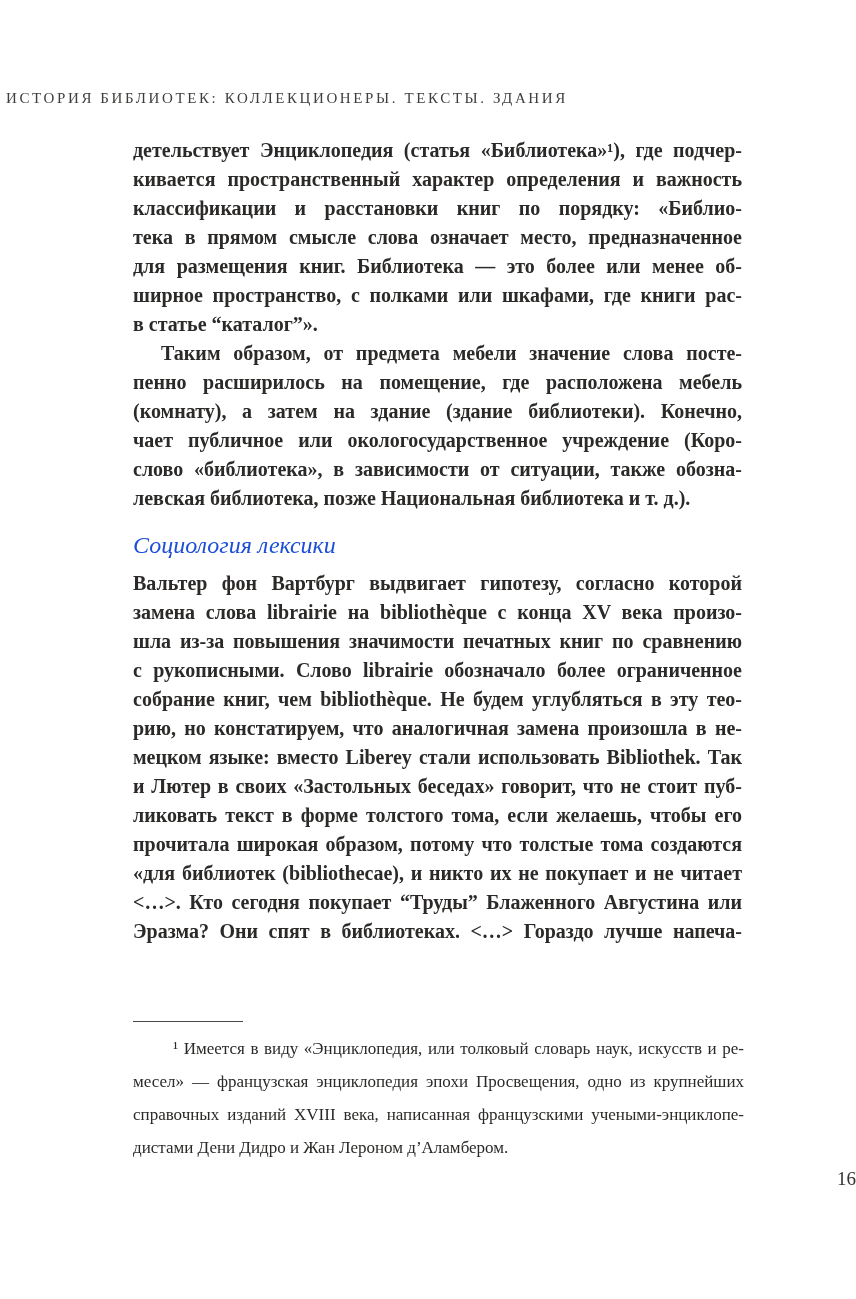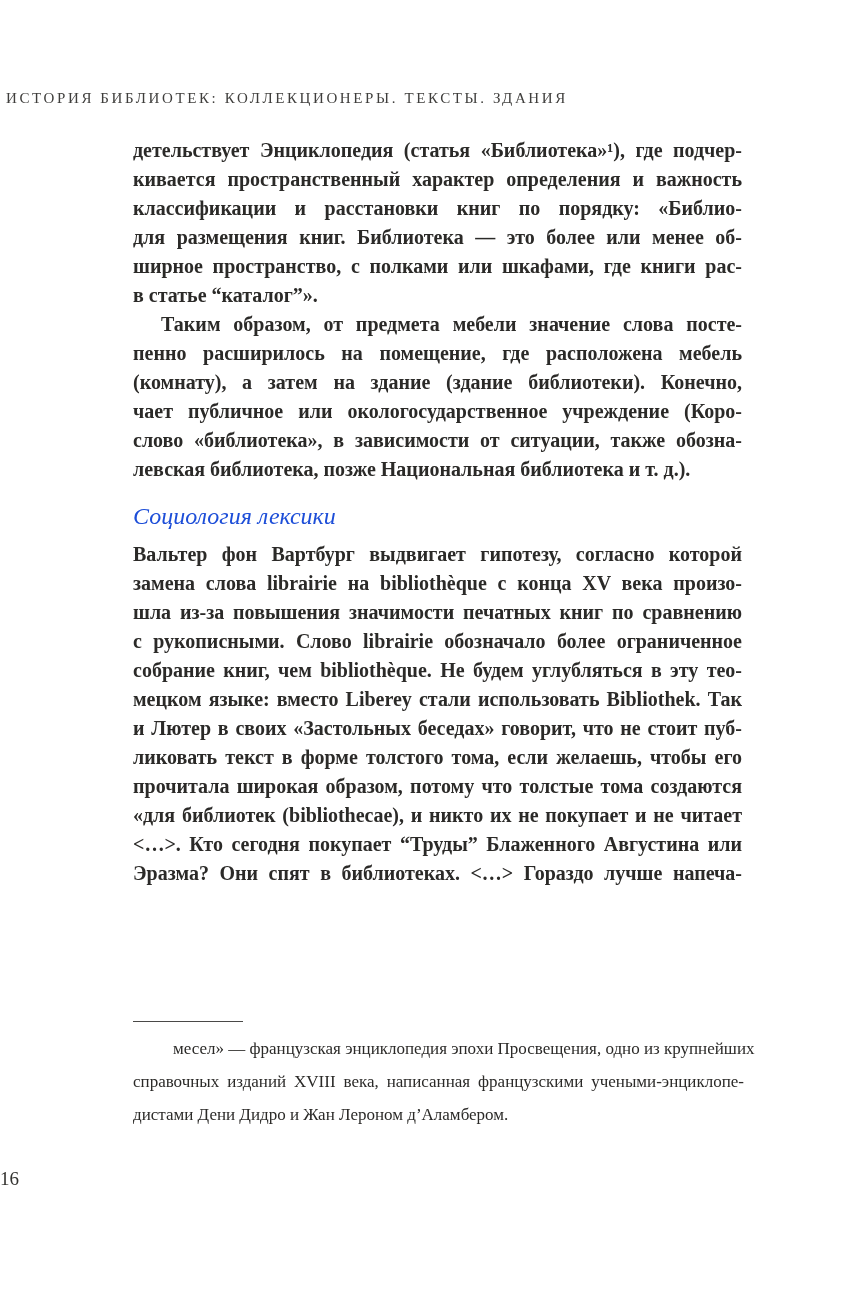--- a/index.html
+++ b/index.html
@@ -69,38 +69,39 @@
     margin-bottom: 10px;
   }
   .footnote { font-size: 17px; }
   .footnote .tline { line-height: 33px; }
   .footnote .tline:first-child { text-indent: 40px; }
   .page-number {
     position: absolute;
     top: 1168px;
     left: 0;
     width: 100%;
-    text-align: left;
+    text-align: right;
     font-size: 19px;
     color: #33322f;
   }
 </style>
 </head>
 <body>
 
 <div class="page">
 
   <div class="running-header">ИСТОРИЯ БИБЛИОТЕК: КОЛЛЕКЦИОНЕРЫ. ТЕКСТЫ. ЗДАНИЯ</div>
 
   <div class="body-text">
 
     <div class="paragraph">
         <div class="tline">детельствует Энциклопедия (статья «Библиотека»¹), где подчер-</div>
         <div class="tline">кивается пространственный характер определения и важность</div>
         <div class="tline">классификации и расстановки книг по порядку: «Библио-</div>
+        <div class="tline">тека в прямом смысле слова означает место, предназначенное</div>
         <div class="tline">для размещения книг. Библиотека — это более или менее об-</div>
         <div class="tline">ширное пространство, с полками или шкафами, где книги рас-</div>
         <div class="tline tline-last">в статье “каталог”».</div>
       </div>
 
     <div class="paragraph indent">
         <div class="tline">Таким образом, от предмета мебели значение слова посте-</div>
         <div class="tline">пенно расширилось на помещение, где расположена мебель</div>
         <div class="tline">(комнату), а затем на здание (здание библиотеки). Конечно,</div>
         <div class="tline">чает публичное или окологосударственное учреждение (Коро-</div>
@@ -109,34 +110,36 @@
       </div>
 
     <h2 class="section-heading">Социология лексики</h2>
 
     <div class="paragraph cont">
         <div class="tline">Вальтер фон Вартбург выдвигает гипотезу, согласно которой</div>
         <div class="tline">замена слова librairie на bibliothèque с конца XV века произо-</div>
         <div class="tline">шла из-за повышения значимости печатных книг по сравнению</div>
         <div class="tline">с рукописными. Слово librairie обозначало более ограниченное</div>
         <div class="tline">собрание книг, чем bibliothèque. Не будем углубляться в эту тео-</div>
+        <div class="tline">рию, но констатируем, что аналогичная замена произошла в не-</div>
         <div class="tline">мецком языке: вместо Liberey стали использовать Bibliothek. Так</div>
         <div class="tline">и Лютер в своих «Застольных беседах» говорит, что не стоит пуб-</div>
         <div class="tline">ликовать текст в форме толстого тома, если желаешь, чтобы его</div>
         <div class="tline">прочитала широкая образом, потому что толстые тома создаются</div>
         <div class="tline">«для библиотек (bibliothecae), и никто их не покупает и не читает</div>
         <div class="tline">&lt;…&gt;. Кто сегодня покупает “Труды” Блаженного Августина или</div>
         <div class="tline tline-last">Эразма? Они спят в библиотеках. &lt;…&gt; Гораздо лучше напеча-</div>
       </div>
 
   </div>
 
   <div class="footnote-area">
     <div class="footnote-rule"></div>
     <div class="footnote">
+        <div class="tline">¹ Имеется в виду «Энциклопедия, или толковый словарь наук, искусств и ре-</div>
         <div class="tline">месел» — французская энциклопедия эпохи Просвещения, одно из крупнейших</div>
         <div class="tline">справочных изданий XVIII века, написанная французскими учеными-энциклопе-</div>
         <div class="tline tline-last">дистами Дени Дидро и Жан Лероном д’Аламбером.</div>
       </div>
   </div>
 
   <div class="page-number">16</div>
 
 </div>
 

